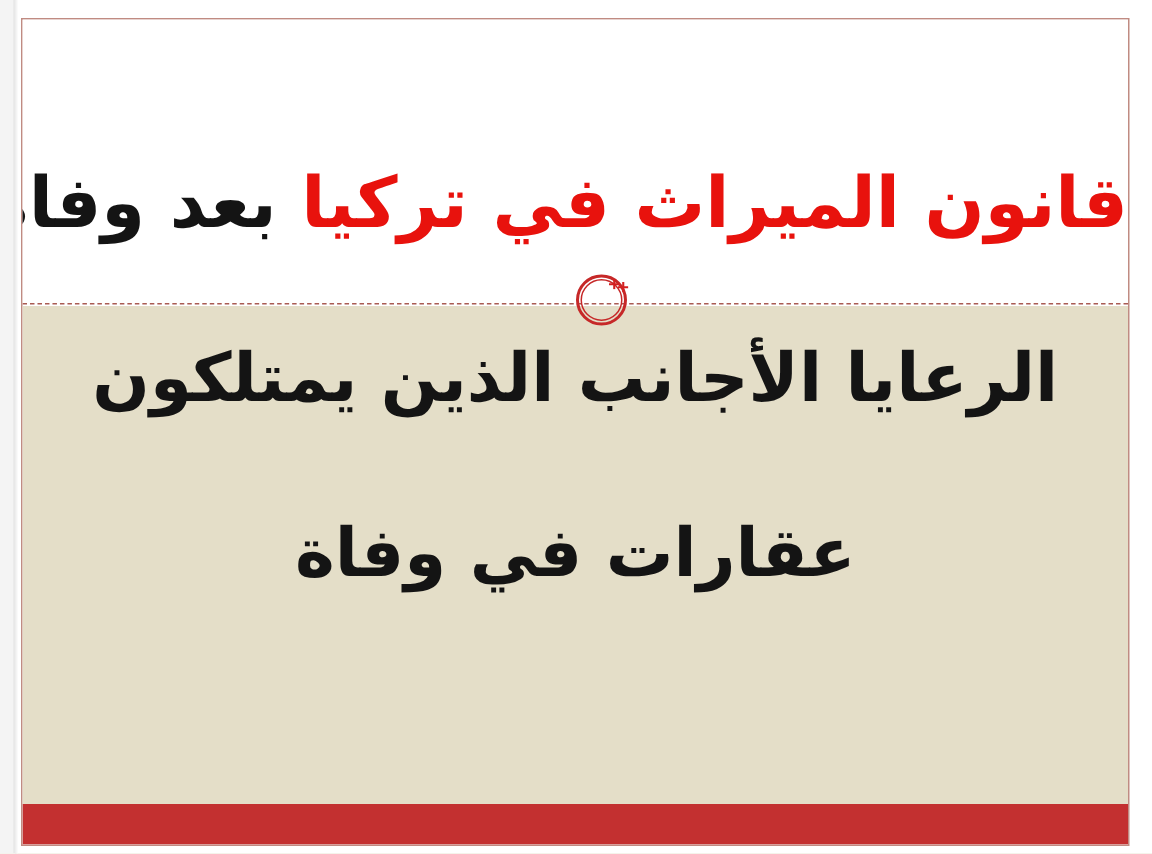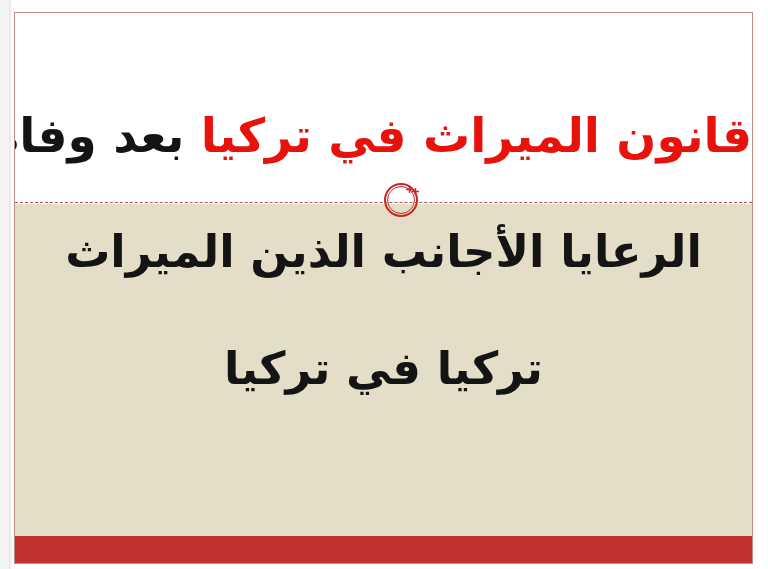--- a/index.html
+++ b/index.html
@@ -190,23 +190,23 @@
 
     <div class="band-top"></div>
     <div class="section-rule"></div>
     <div class="band-body"></div>
     <div class="footer-bar"></div>
 
     <div class="heading-block">
 
       <div class="heading-line line-1"><span class="seg-red">قانون الميراث في تركيا</span><span class="seg-black"> بعد وفاة</span></div>
 
-      <div class="heading-line line-2"><span class="seg-black">الرعايا الأجانب الذين الميراث</span></div>
-
-      <div class="heading-line line-3"><span class="seg-black">تركيا في تركيا</span></div>
+      <div class="heading-line line-2"><span class="seg-black">الرعايا الأجانب الذين يمتلكون</span></div>
+
+      <div class="heading-line line-3"><span class="seg-black">عقارات في وفاة</span></div>
 
     </div>
 
     <div class="ring-cursor">
       <span class="ring-outer"></span>
       <span class="ring-inner"></span>
       <span class="ring-nub-a"></span>
       <span class="ring-nub-b"></span>
     </div>
 

